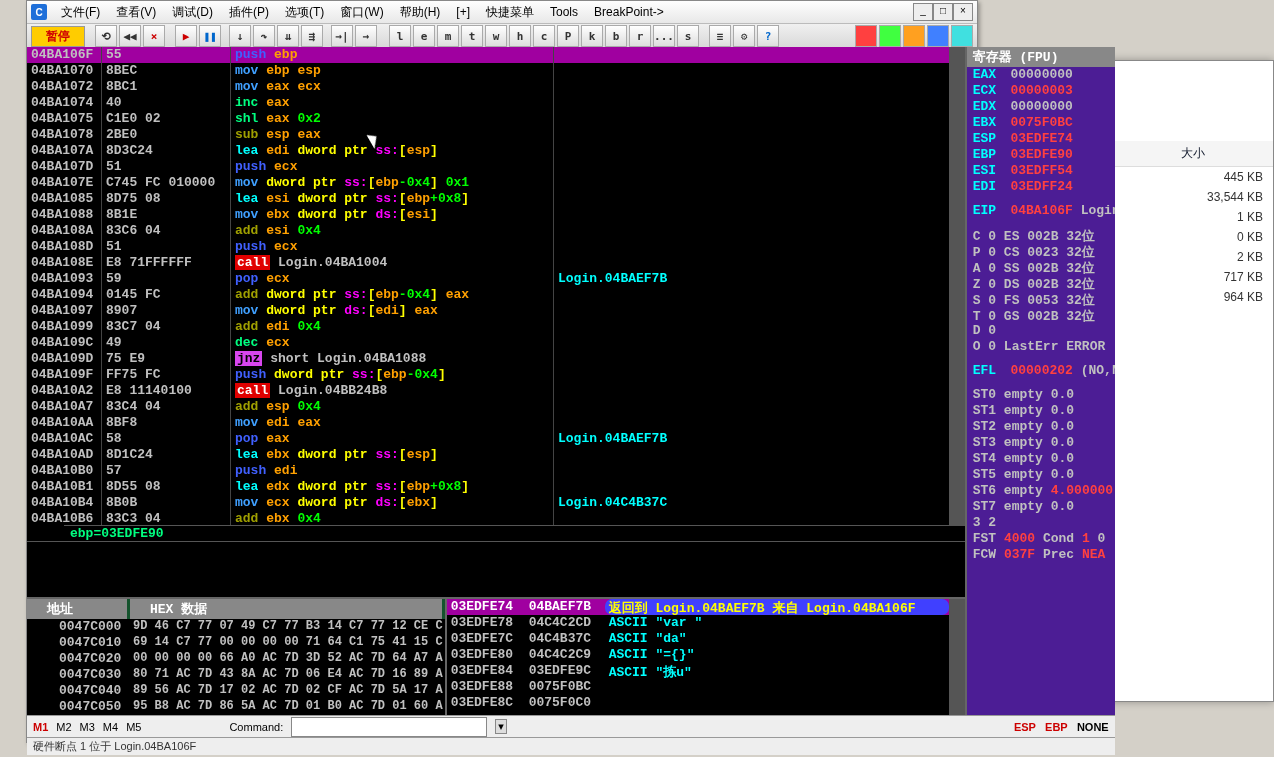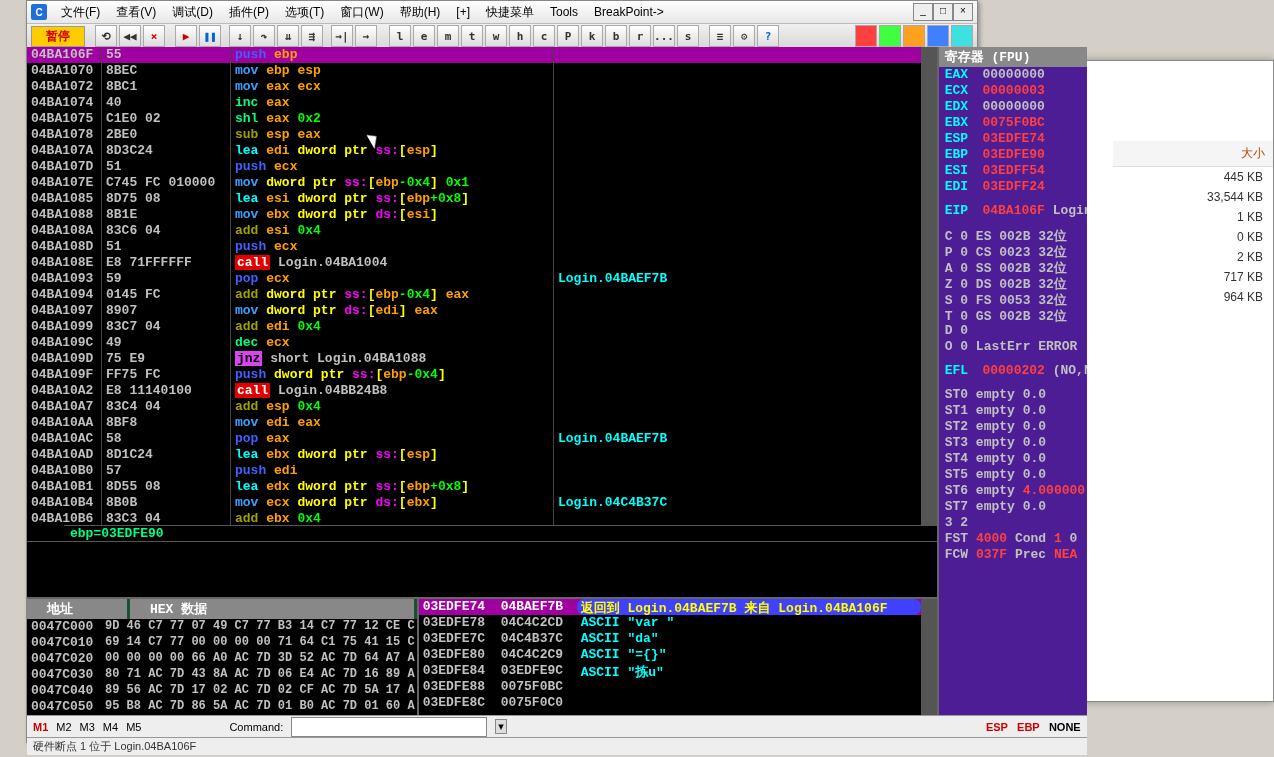--- a/index.html
+++ b/index.html
@@ -101,38 +101,38 @@
   .dump-hdr div{padding:1px 20px;border-right:3px solid #14532d;}
   .stack-pane{flex:0 0 502px;overflow:hidden;}
   .sline{display:flex;height:16px;}
   .saddr{width:70px;background:#000;color:#c0c0c0;padding:0 4px;}
   .sval{width:72px;background:#000;color:#c0c0c0;padding:0 4px;}
   .scmt{flex:1;color:#00ffff;padding:0 4px;white-space:nowrap;overflow:hidden;}
   .sline.hl .saddr,.sline.hl .sval{background:#a000a0;color:#fff;}
   .sline.hl .scmt{background:#4040ff;color:#ffff00;border-radius:7px;}
   
   .dline2{display:flex;height:16px;color:#c0c0c0;}
-  .daddr{width:68px;padding:0 4px;}
+  .daddr{width:68px;padding:0 4px;margin-left:28px;}
   .dhex{flex:1;padding:0 2px;letter-spacing:0;font-size:12px;white-space:nowrap;overflow:hidden;}
   
   .cmd-bar{grid-column:1/span 2;grid-row:5;background:#eee;display:flex;align-items:center;padding:0 6px;gap:8px;color:#000;font-size:11px;border-top:1px solid #999;}
   .cmd-bar .m{color:#c00;font-weight:bold;}
   .cmd-bar input{width:190px;border:1px solid #888;background:#fff;height:16px;font-size:11px;}
   .cmd-bar .rt{margin-left:auto;color:#c00;font-weight:bold;}
   .status-bar{grid-column:1/span 2;grid-row:6;background:#eee;color:#333;padding:1px 6px;font-size:11px;border-top:1px solid #999;}
   
   .scroll-track{width:16px;background:#555;}
   
   
   .bg-explorer {
     position:absolute; right:0; top:60px; width:260px; height:640px;
     background:#fff; border:1px solid #888; box-shadow:0 0 8px rgba(0,0,0,0.3);
     z-index:-1;
   }
-  .fhead{background:#f5f5f5;border-bottom:1px solid #ddd;padding:4px 8px;color:#c2410c;font-size:12px;text-align:right;}
+  .fhead{background:#f5f5f5;border-bottom:1px solid #ddd;padding:4px 8px;color:#0f172a;font-size:12px;text-align:center;}
   .frow{padding:3px 10px;text-align:right;color:#333;font-size:12px;}
   
   .cursor-arrow{position:absolute;left:370px;top:132px;width:12px;height:18px;z-index:100;pointer-events:none;}
   .cursor-arrow::before{content:"";position:absolute;border-left:8px solid #fff;border-top:6px solid transparent;border-bottom:10px solid transparent;transform:rotate(-30deg);filter:drop-shadow(1px 1px 0 #000);}
 </style>
 </head>
 <body>
 
 <div class="bg-explorer">
 

